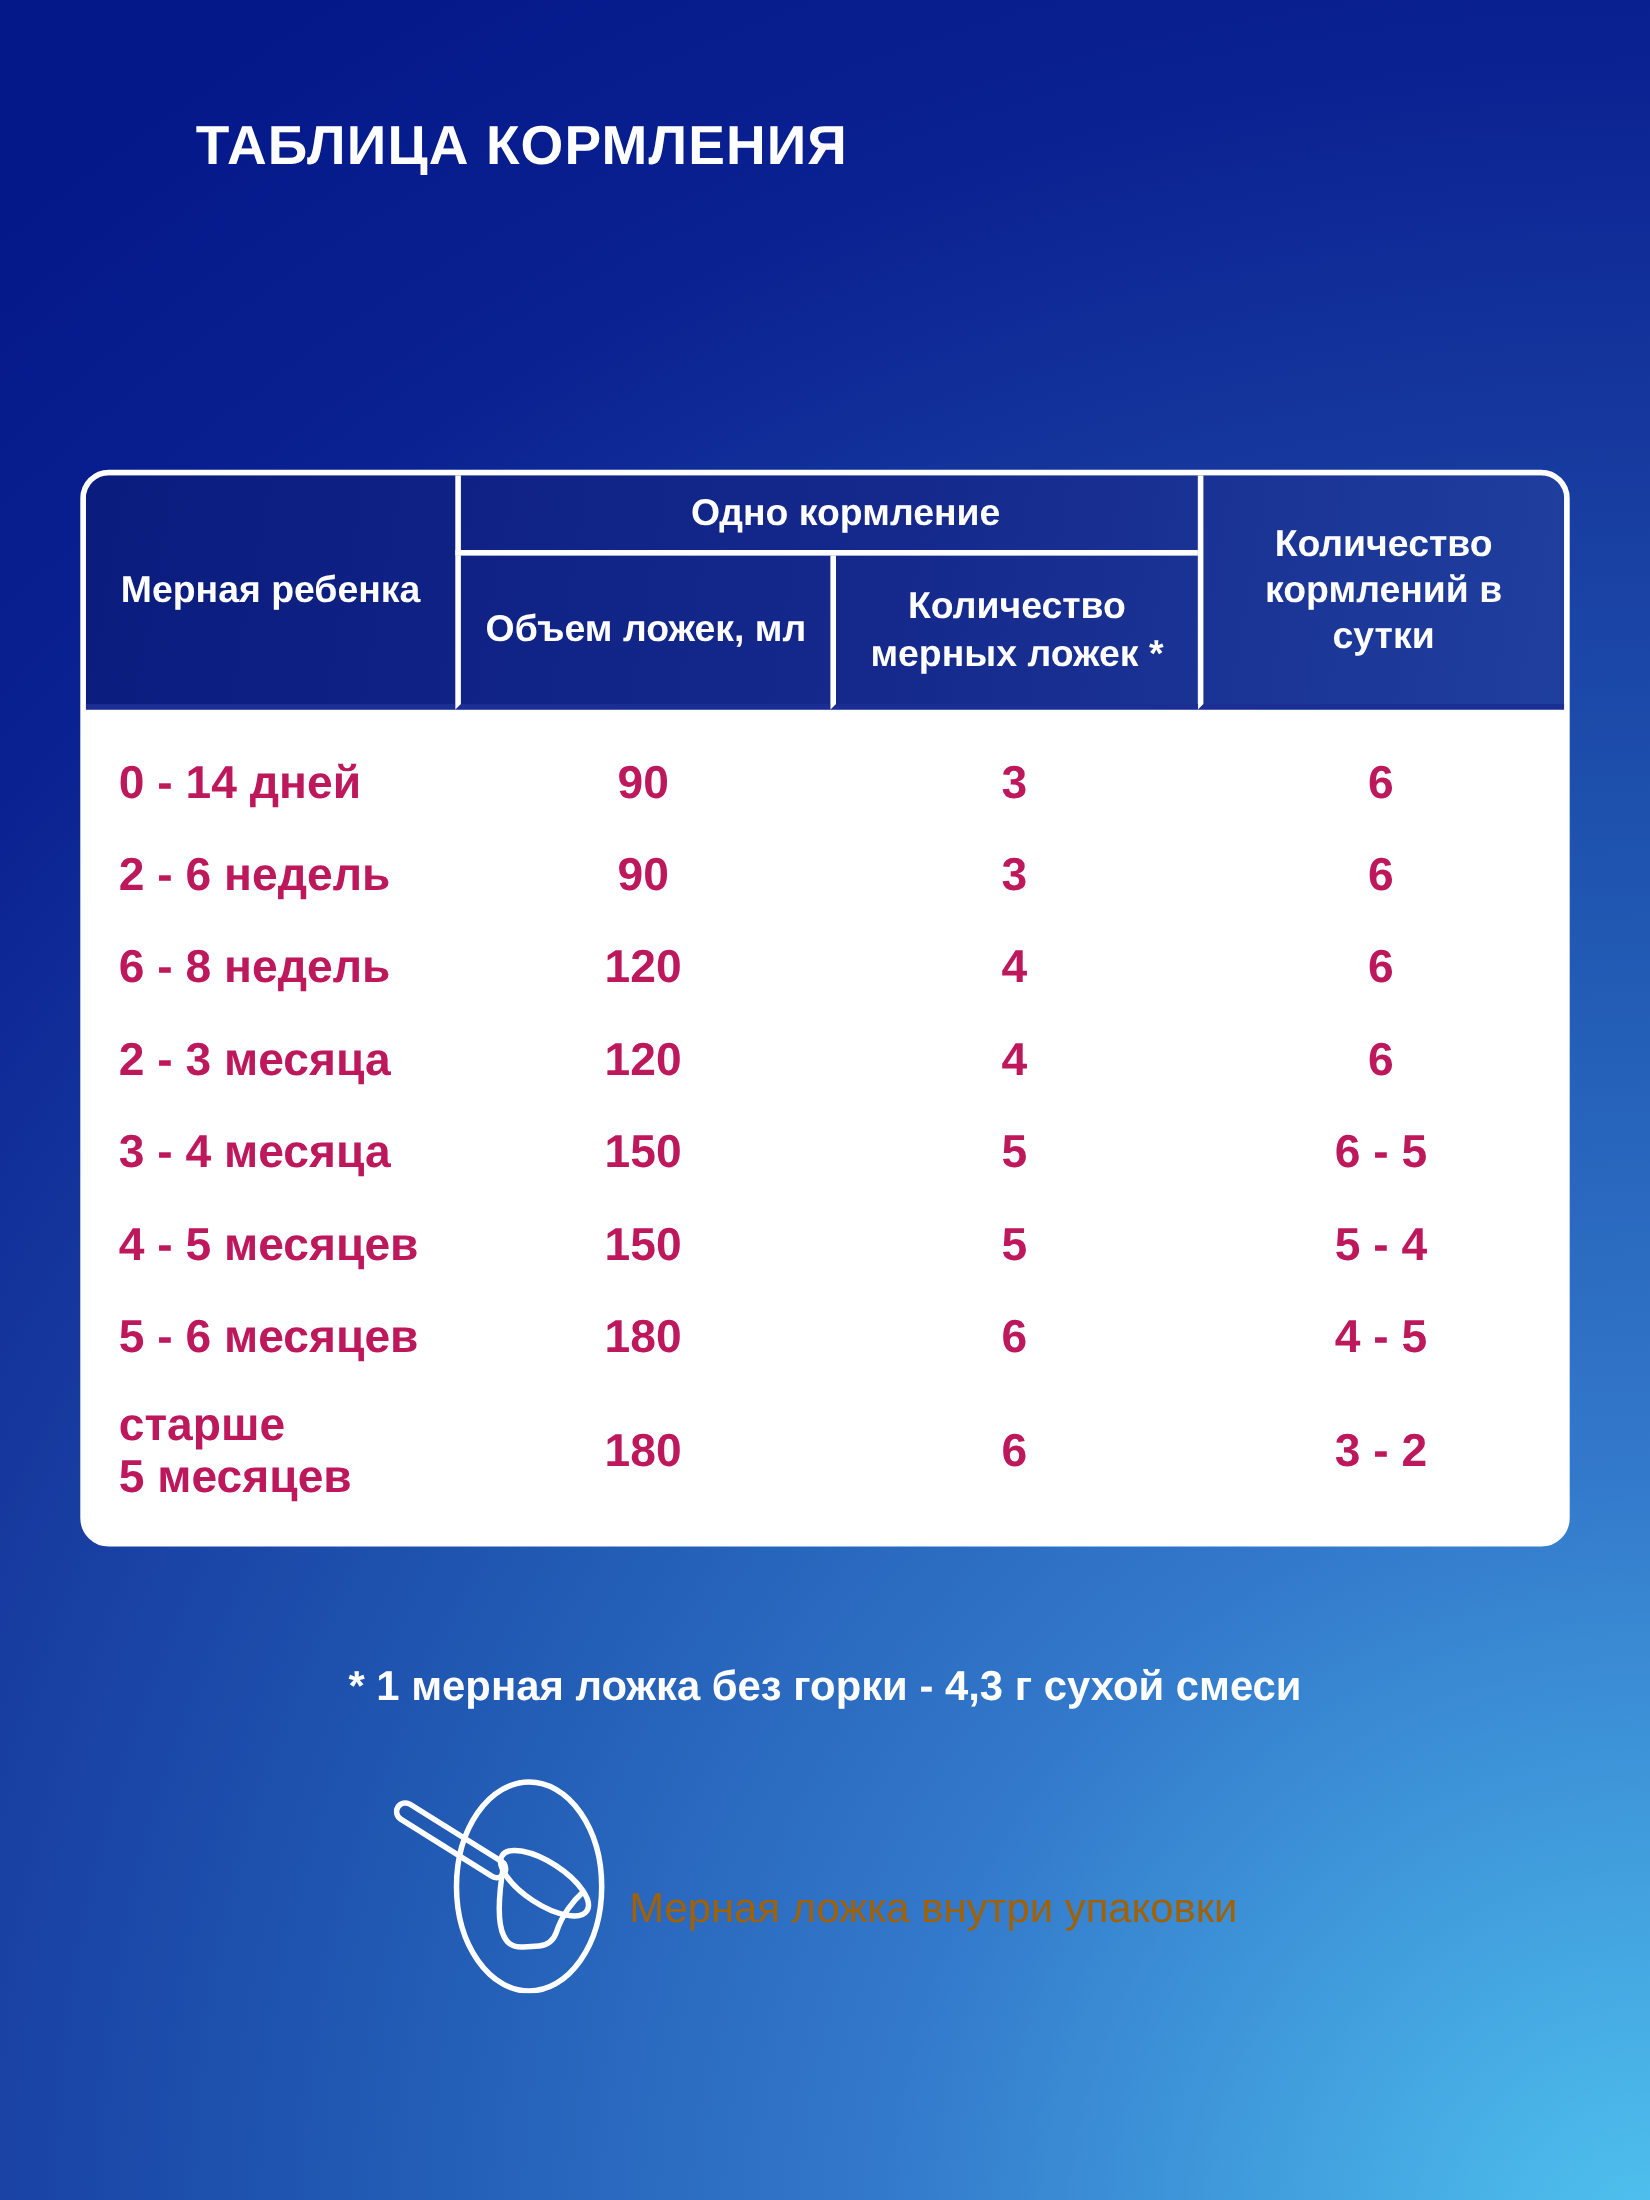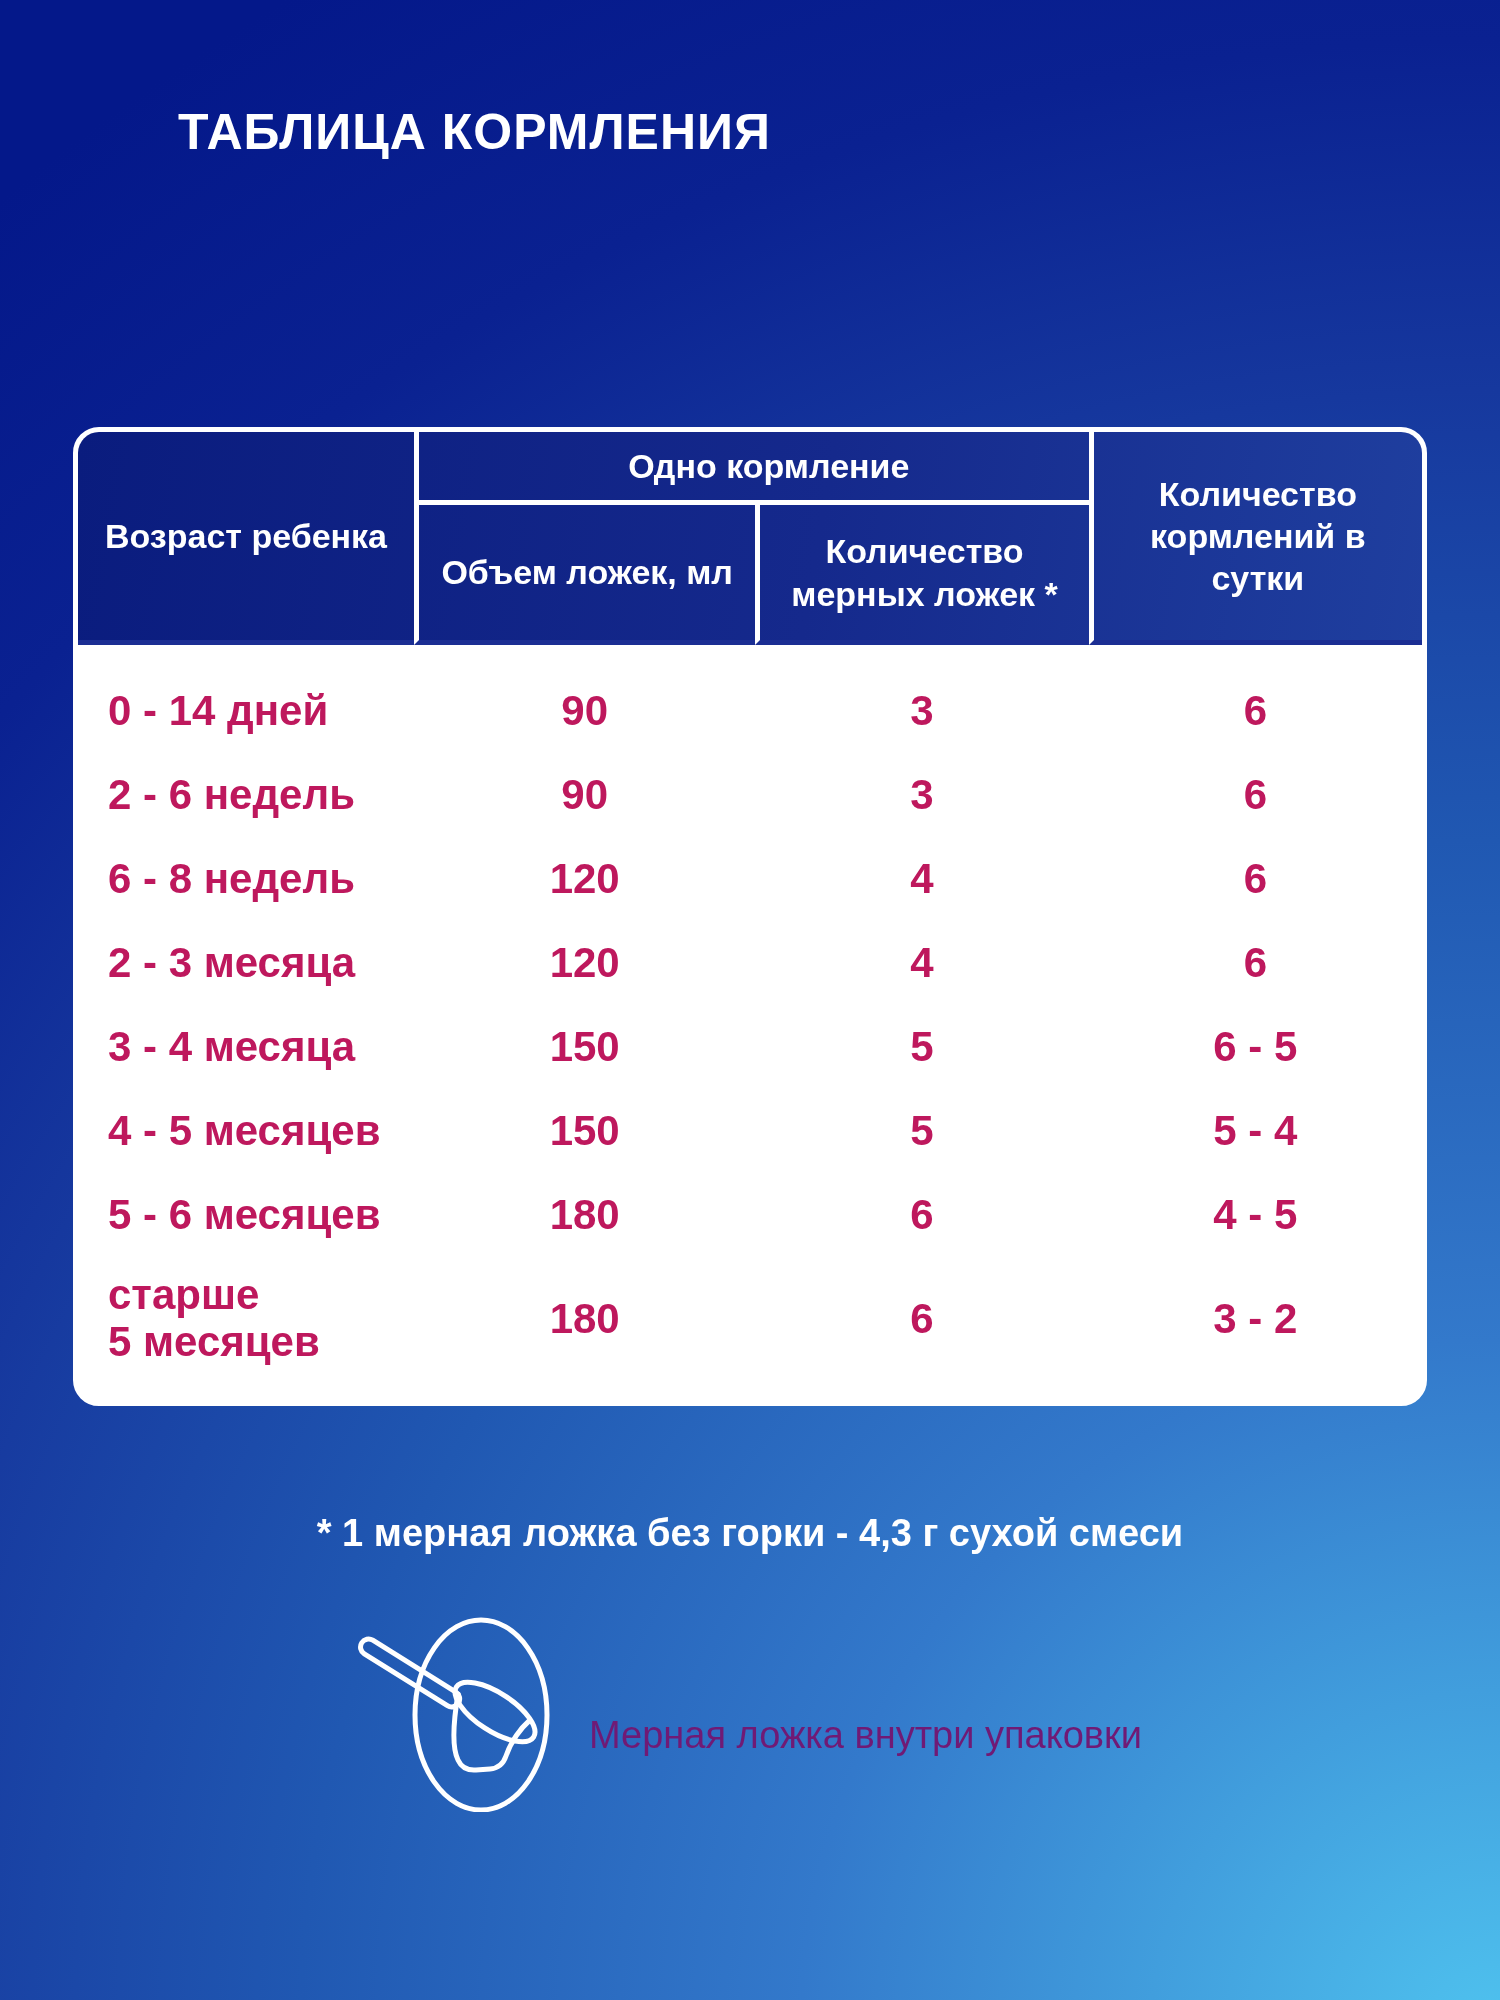--- a/index.html
+++ b/index.html
@@ -46,38 +46,38 @@
   td.age { text-align:left; padding-left:30px; }
   tbody tr:first-child td { padding-top:24px; }
   tbody tr:last-child td { height:auto; padding-top:14px; padding-bottom:36px; }
 
   .footnote {
     position:absolute; left:73px; top:1512px; width:1354px;
     text-align:center; color:#ffffff; font-size:38px; font-weight:bold;
   }
 
   .spoon-note { position:absolute; left:358px; top:1612px; display:flex; align-items:flex-start; }
-  .spoon-caption { margin:102px 0 0 31px; color:#701a75; font-size:38px; white-space:nowrap; }
+  .spoon-caption { margin:102px 0 0 14px; color:#a16207; font-size:38px; white-space:nowrap; }
 </style>
 </head>
 <body>
 
 <div class="title">ТАБЛИЦА КОРМЛЕНИЯ</div>
 
 <div class="table-wrap">
   <table>
     <colgroup>
       <col class="c1">
         <col class="c2">
         <col class="c3">
         <col class="c4">
     </colgroup>
     <thead>
       <tr>
-        <th rowspan="2" class="rule">Возраст ребенка</th>
+        <th rowspan="2" class="rule">Мерная ребенка</th>
         <th colspan="2" class="bl bw row-top">Одно кормление</th>
         <th rowspan="2" class="bl rule">Количество
 кормлений в сутки</th>
       </tr>
       <tr>
         <th class="bl rule row-sub">Объем ложек, мл</th>
         <th class="bl rule row-sub">Количество
 мерных ложек *</th>
       </tr>
     </thead>

